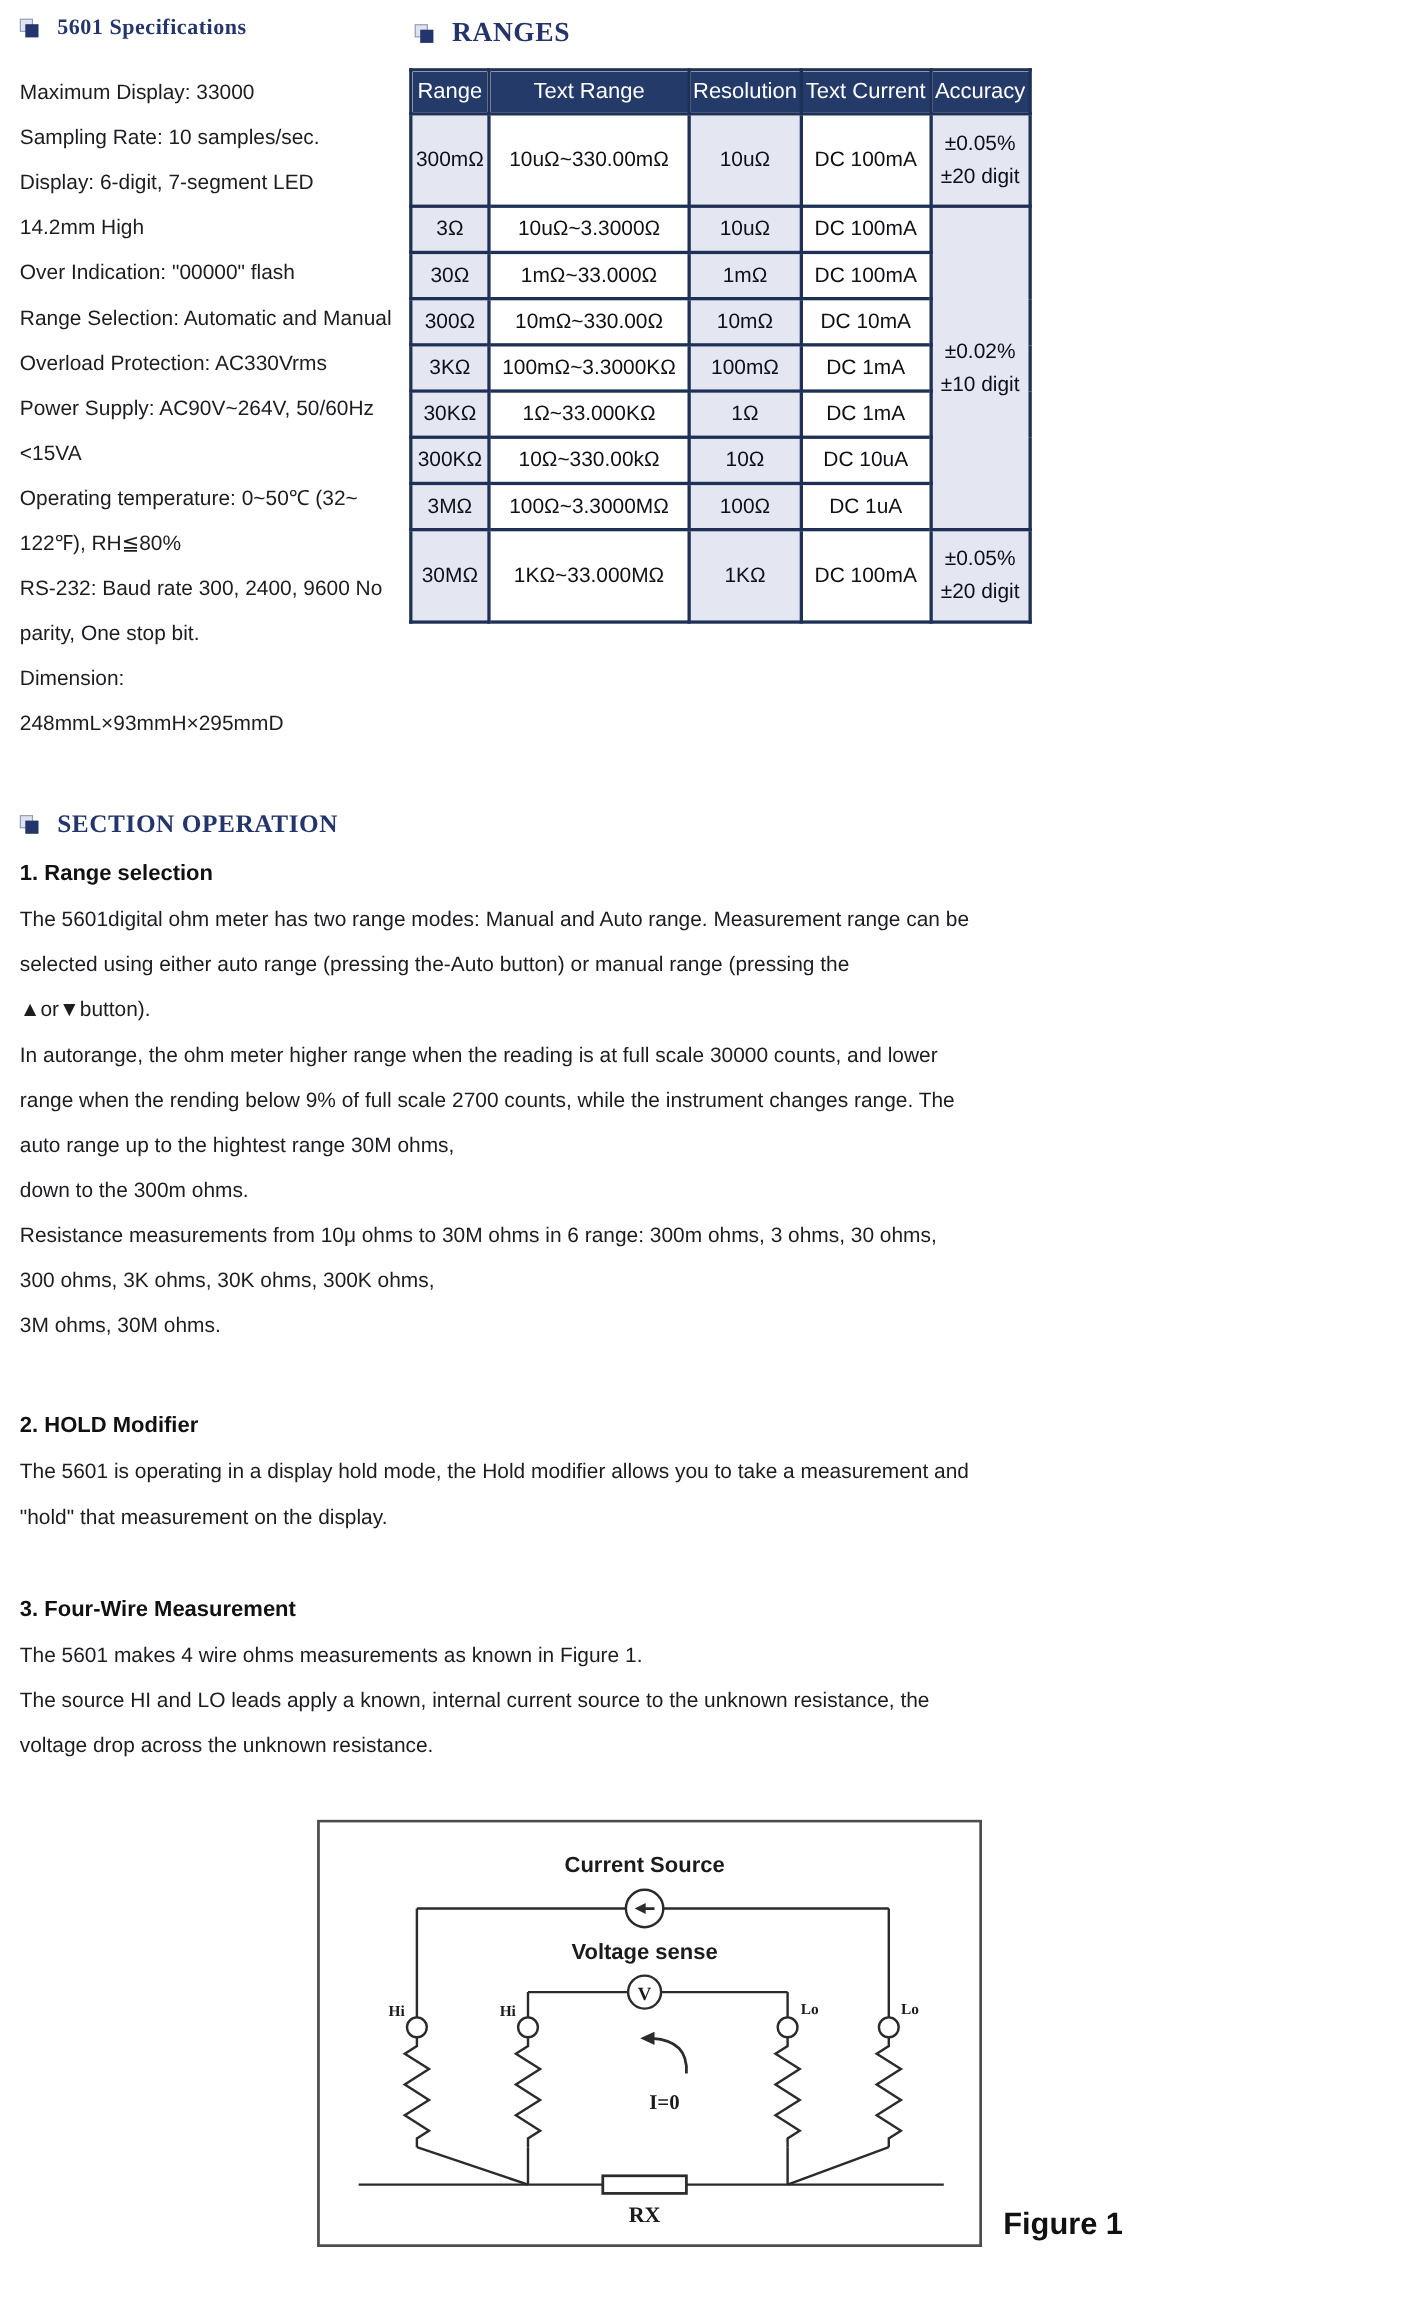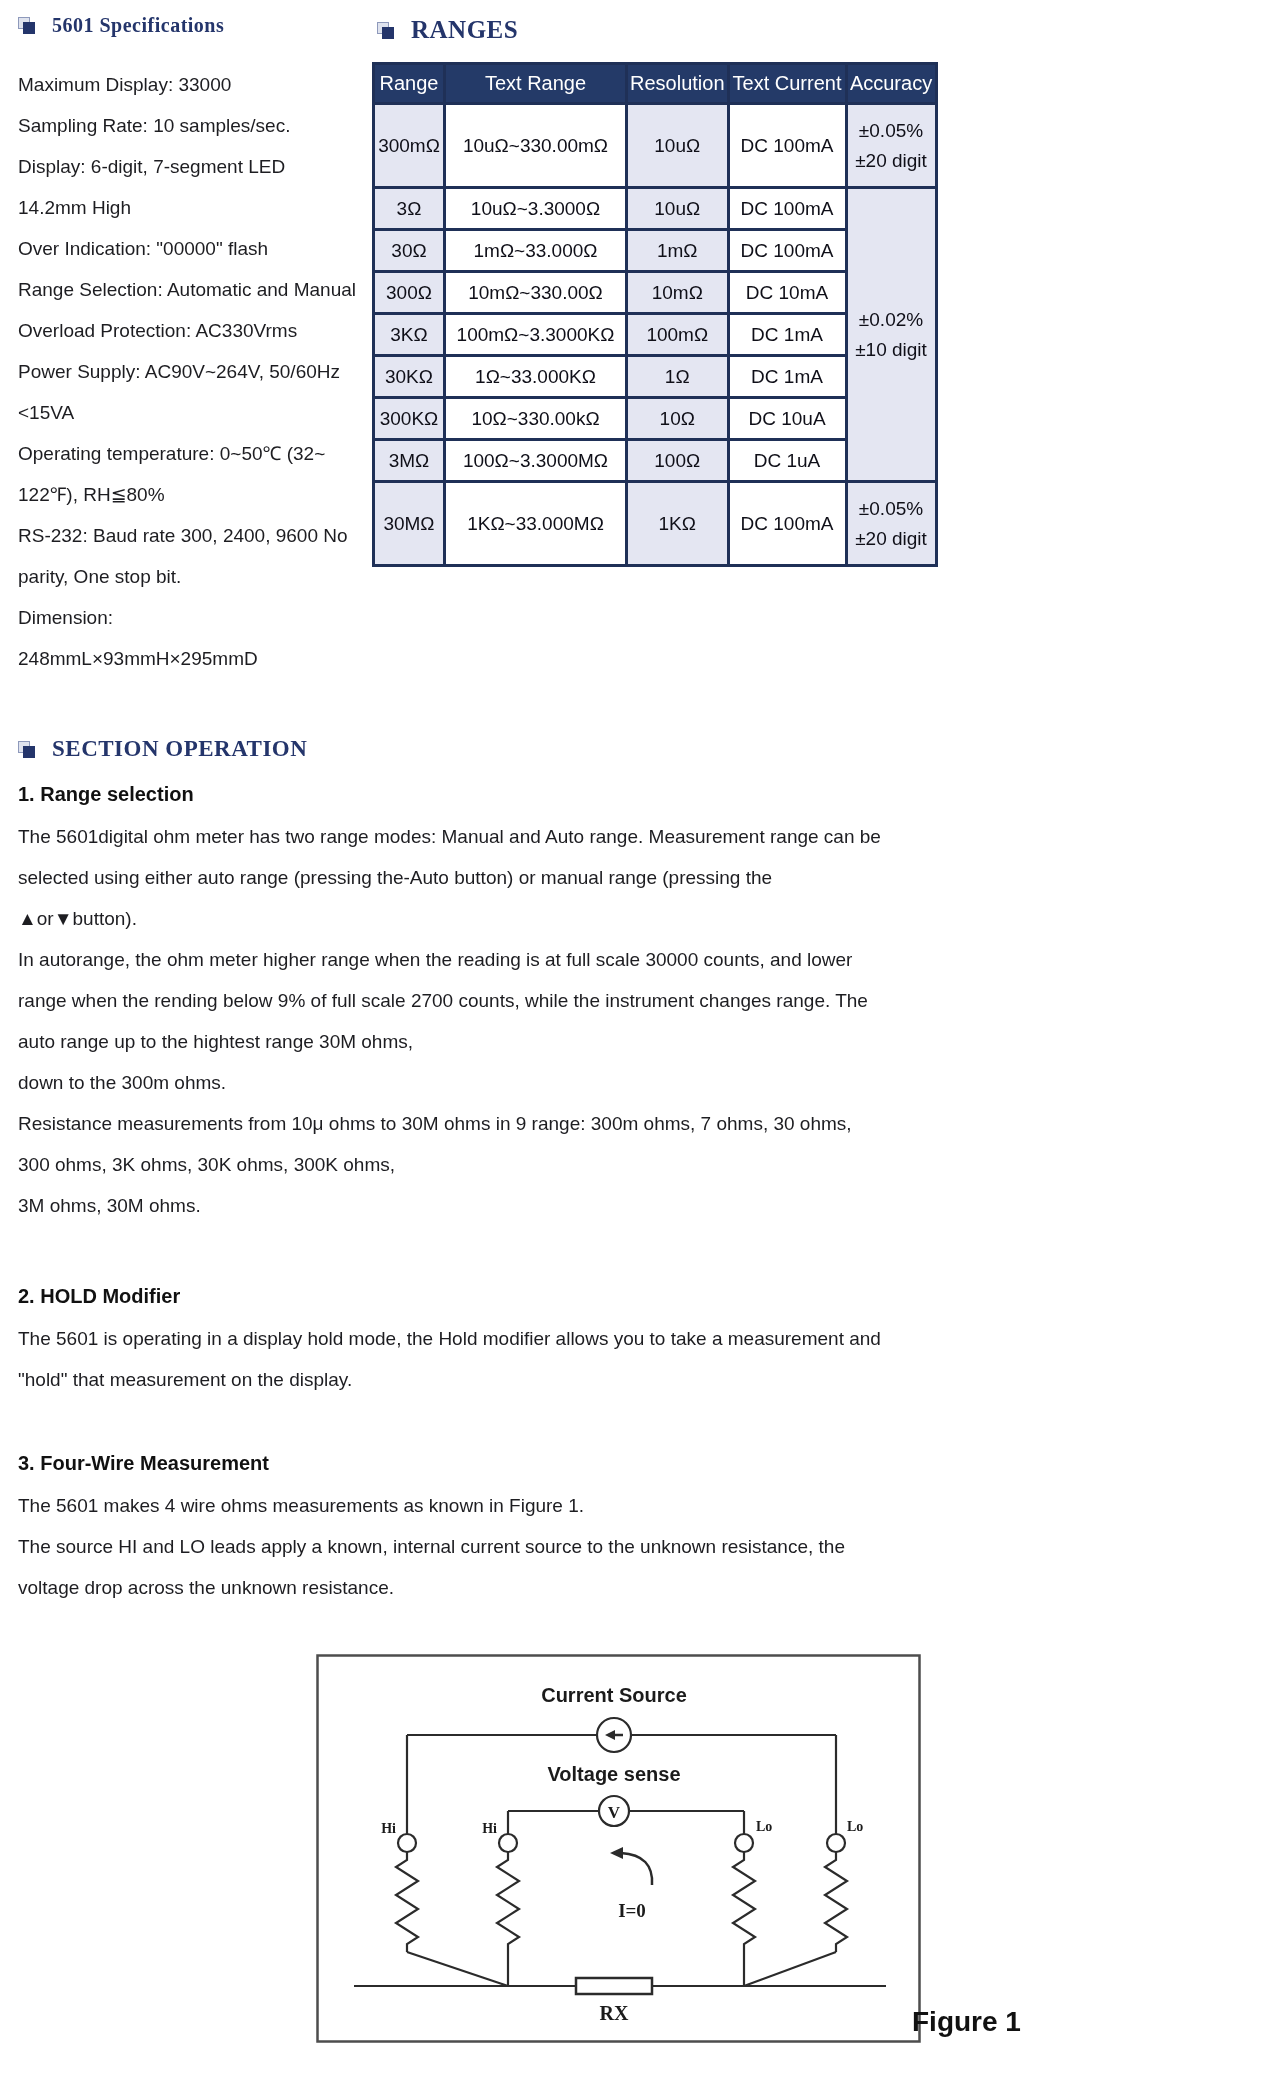--- a/index.html
+++ b/index.html
@@ -31,21 +31,21 @@
   .ranges-table td.white { background:#ffffff; }
   .ranges-table tr.r-std  { height:42px;margin-left:18px; }
   .ranges-table tr.r-tall { height:84px; }
   .acc div { line-height:30px; }
   
   .subsection { position:absolute; left:18px; width:1240px; }
   .sub-title { font-size:20px; font-weight:bold; color:#111; height:44px; line-height:44px; }
   .sub-lines { font-size:19px; line-height:41px; color:#1d1d21; }
   .s1 { top:772px; } .s2 { top:1274px; } .s3 { top:1441px; }
   
-  .figure-box { position:absolute; left:316px; top:1654px; width:605px; height:389px; }
+  .figure-box { position:absolute; left:288px; top:1654px; width:605px; height:389px; }
   .figure-caption { position:absolute; left:912px; top:2006px; font-size:28px; font-weight:bold; color:#111; }
   .flabel { font-family:"Liberation Sans", sans-serif; font-weight:bold; font-size:20px; fill:#1b1b1b; }
   .fserif { font-family:"Liberation Serif", serif; font-weight:bold; fill:#1b1b1b; }
 </style>
 </head>
 <body>
 
 <div class="page">
 
   <div class="heading spec-heading">
@@ -178,21 +178,21 @@
   <div class="subsection s1">
     <div class="sub-title">1. Range selection</div>
     <div class="sub-lines">
       <div>The 5601digital ohm meter has two range modes: Manual and Auto range. Measurement range can be</div>
       <div>selected using either auto range (pressing the-Auto button) or manual range (pressing the</div>
       <div>▲or▼button).</div>
       <div>In autorange, the ohm meter higher range when the reading is at full scale 30000 counts, and lower</div>
       <div>range when the rending below 9% of full scale 2700 counts, while the instrument changes range. The</div>
       <div>auto range up to the hightest range 30M ohms,</div>
       <div>down to the 300m ohms.</div>
-      <div>Resistance measurements from 10μ ohms to 30M ohms in 9 range: 300m ohms, 7 ohms, 30 ohms,</div>
+      <div>Resistance measurements from 10μ ohms to 30M ohms in 6 range: 300m ohms, 3 ohms, 30 ohms,</div>
       <div>300 ohms, 3K ohms, 30K ohms, 300K ohms,</div>
       <div>3M ohms, 30M ohms.</div>
     </div>
   </div>
 
   <div class="subsection s2">
     <div class="sub-title">2. HOLD Modifier</div>
     <div class="sub-lines">
       <div>The 5601 is operating in a display hold mode, the Hold modifier allows you to take a measurement and</div>
       <div>"hold" that measurement on the display.</div>

